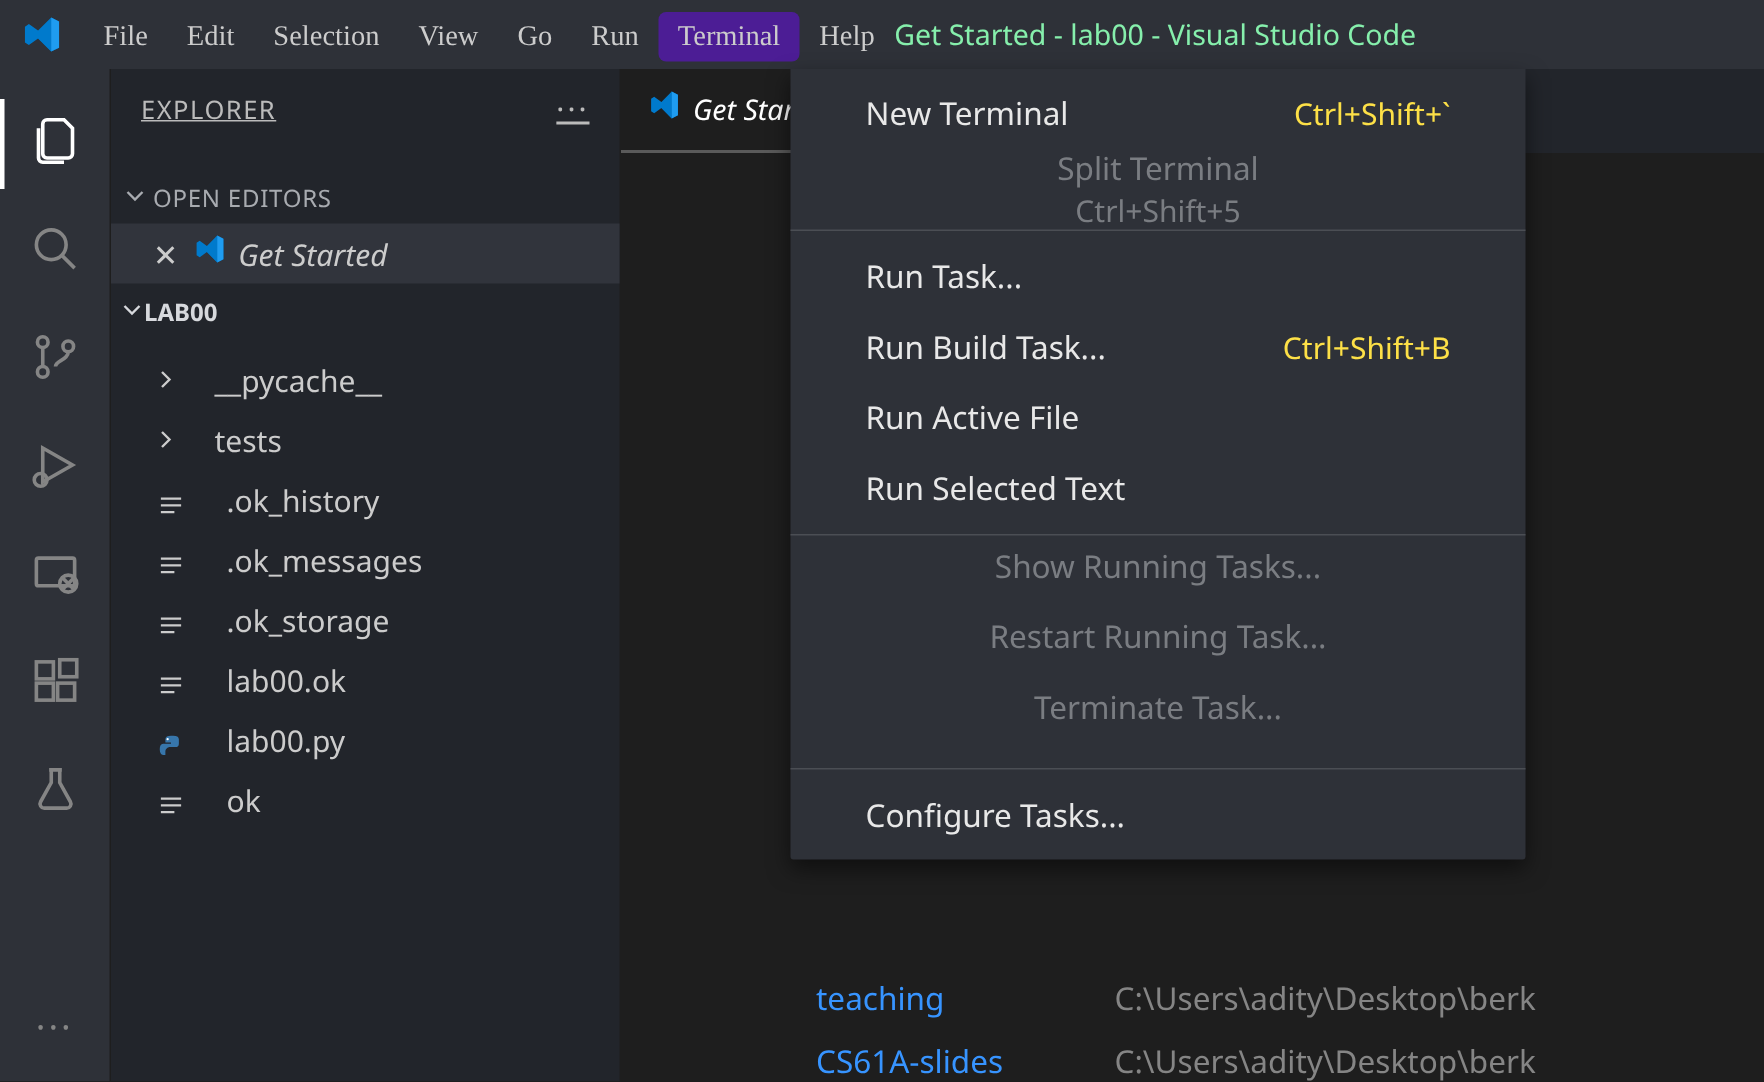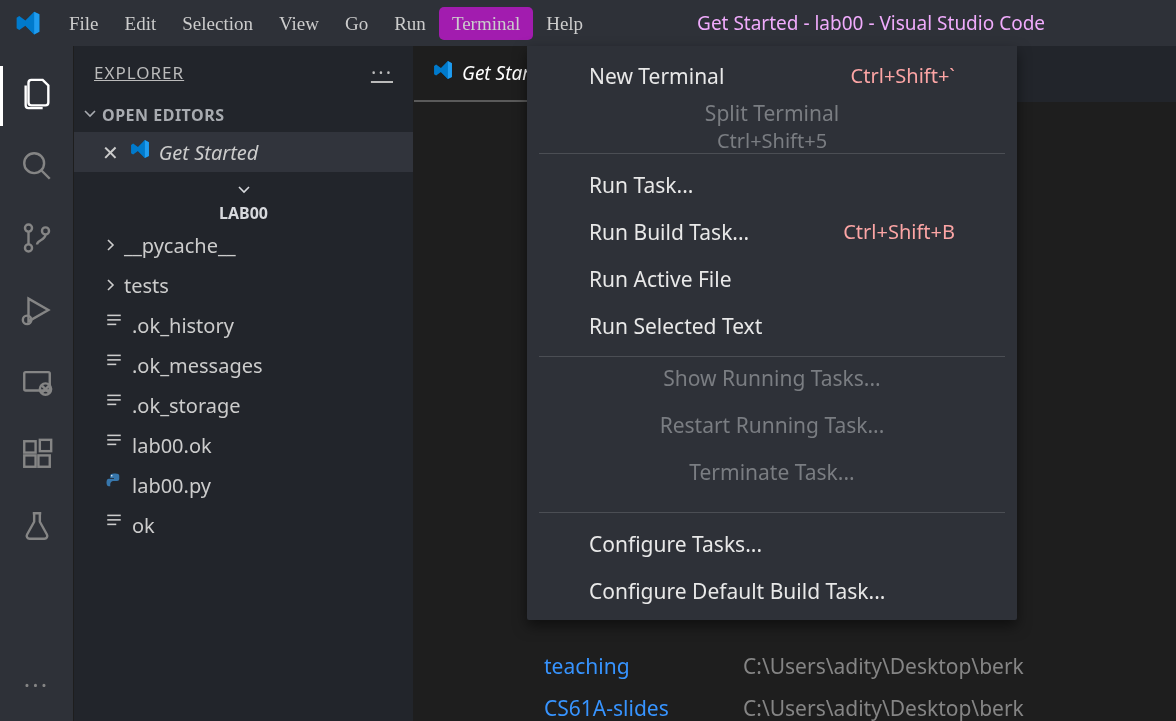--- a/index.html
+++ b/index.html
@@ -26,27 +26,27 @@
   height: 28px;
   margin: 0 14px 0 6px;
 }
 .titlebar .menu-item {
   padding: 6px 13px;
   border-radius: 5px;
   cursor: pointer;
   font-family: Liberation Serif, serif;
 }
 .titlebar .menu-item.active {
-  background: #a21caf;
+  background: #4c1d95;
 }
 .titlebar .window-title {
   flex: 1;
-  text-align: center;
+  text-align: left;
   padding-right: 22px;
-  color: #f0abfc;
+  color: #86efac;
 }
 .main {
   display: flex;
   height: calc(100% - 46px);
 }
 .activitybar {
   width: 74px;
   background: #2e3138;
   display: flex;
   flex-direction: column;
@@ -105,57 +105,58 @@
   margin-left: auto;
   font-size: 20px;
   color: #bbbbbb;
   letter-spacing: 2px;
 }
 .section-title {
   display: flex;
   align-items: center;
   padding: 6px 6px;
   font-size: 16px;
-  font-weight: 700;
+  font-weight: 400;
   color: #a8abb0;
   letter-spacing: 0.5px;
+  margin-top: 17px;
 }
 .section-title .chev {
   width: 20px;
   text-align: center;
   margin-right: 2px;
 }
 .open-ed-row {
   display: flex;
   align-items: center;
   padding: 6px 12px 6px 28px;
   font-size: 20px;
   background: #31343c;
 }
 .open-ed-row .close { margin-right: 10px; color: #cccccc; font-size: 20px;}
 .open-ed-row .oed-label { font-style: italic; color: #cccccc; }
 .folder-title {
   display: flex;
-  align-items: center;
+  align-items: flex-end;
   padding: 8px 6px 4px 6px;
   font-size: 16px;
   font-weight: 700;
   color: #d7d9dd;
-  flex-direction: column;
 }
 .tree {
   padding-top: 4px;
 }
 .tree-row {
   display: flex;
-  align-items: flex-start;
+  align-items: flex-end;
   height: 40px;
   padding-left: 28px;
   font-size: 20px;
   color: #cccccc;
+  gap: 19px;
 }
 .tree-row .twisty {
   width: 22px;
   color: #cccccc;
   font-size: 20px;
 }
 .tree-row .ficon {
   width: 24px;
   display: inline-flex;
   justify-content: center;
@@ -195,39 +196,39 @@
 .recent-row .rname { color: #3794ff; width: 160px;}
 .recent-row .rpath { color: #858585;}
 .dropdown {
   position: absolute;
   left: 527px;
   top: 46px;
   width: 490px;
   background: #2e3138;
   box-shadow: 0 6px 14px rgba(0,0,0,0.5);
   border-radius: 0 0 2px 2px;
-  padding: 6px 12px;
+  padding: 6px 0;
   z-index: 10;
 }
 .dd-item {
   display: flex;
   align-items: center;
   height: 47px;
   padding: 0 50px;
   font-size: 21px;
   color: #e8e8e8;
   justify-content: space-between;
 }
 .dd-item.disabled { color: #7a7d82; flex-direction: column; }
 .dd-sep {
   height: 1px;
   background: #4b4e54;
   margin: 7px 0;
 }
-.dd-shortcut { color: #fca5a5; font-size: 20px;}
+.dd-shortcut { color: #fde047; font-size: 20px;}
 .dd-item.disabled .dd-shortcut { color: #7a7d82; text-align: right; }
 .vscode-logo-svg { display:block; }
 .file-lines-icon {
   width: 18px; height: 18px;
 }
 </style>
 </head>
 <body>
 
 <div class="titlebar">
@@ -473,16 +474,13 @@
     <div class="dd-item disabled">
       <span>Restart Running Task...</span>
     </div>
     <div class="dd-item disabled">
       <span>Terminate Task...</span>
     </div>
     <div class="dd-sep"></div>
     <div class="dd-item">
       <span>Configure Tasks...</span>
     </div>
-    <div class="dd-item">
-      <span>Configure Default Build Task...</span>
-    </div>
   </div>
 
 </body></html>

